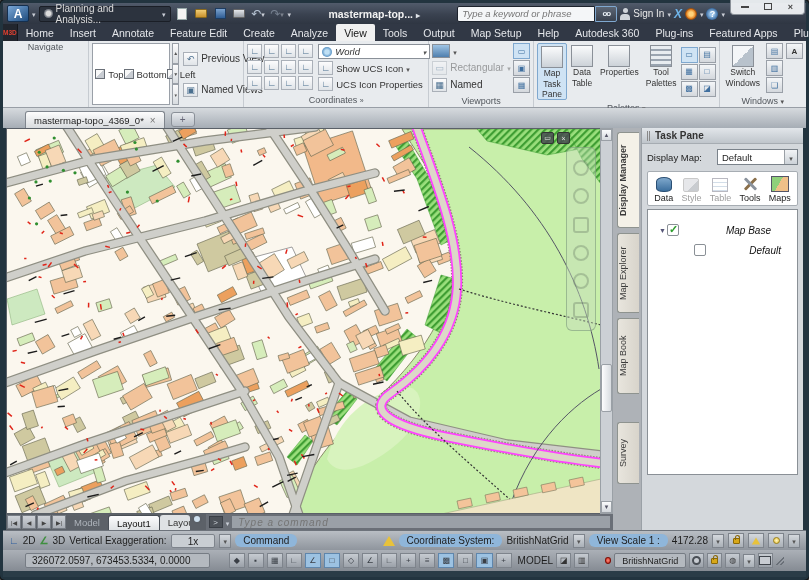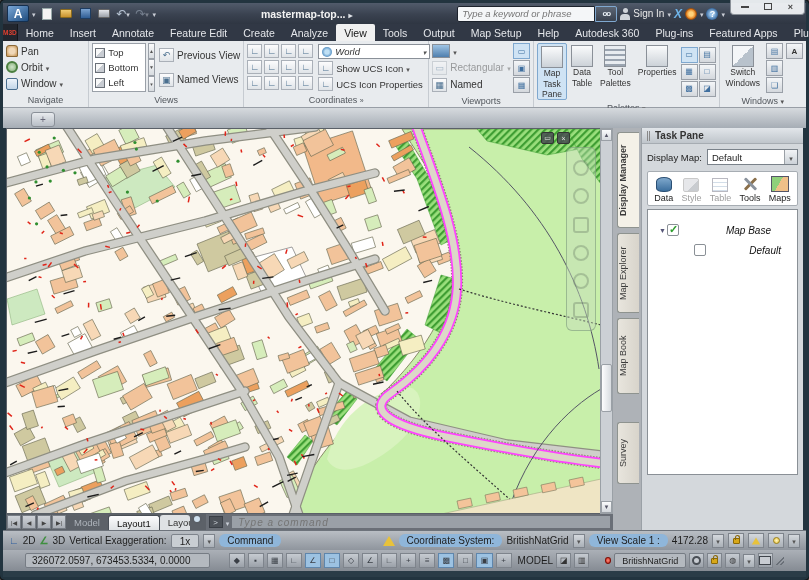--- a/index.html
+++ b/index.html
@@ -63,21 +63,21 @@
   .panel { border-right:1px solid #c6cbd1; display:flex; flex-direction:column; }
   .pbody { flex:1; display:flex; padding:2px 3px; gap:2px; }
   .plabel { height:13px; font-size:9px; color:#51565c; text-align:center; line-height:13px; white-space:nowrap; }
   .vcol { display:flex; flex-direction:column; justify-content:space-around; }
   .rrow { display:flex; align-items:center; gap:3px; white-space:nowrap; }
   .mini { width:12px; height:12px; border-radius:2px; flex:0 0 auto; }
   .hand { background:radial-gradient(#f0d8b8 40%,#c89858 90%); border:1px solid #8a6838; border-radius:3px 3px 1px 1px; }
   .orbit { border:2px solid #4a7f3f; border-radius:50%; background:radial-gradient(#cfe4c8,#86b07a); }
   .windowsel { border:1px solid #4a6f8f; background:linear-gradient(#eef4fa,#c2d6e8); }
   .cube { width:10px; height:10px; border:1px solid #6a7078; background:linear-gradient(135deg,#f8f8f8 50%,#c8ccd2 50%); flex:0 0 auto; }
-  .listbox { width:78px; background:#fff; border:1px solid #9aa0a8; display:flex; flex-direction:column; justify-content:space-around; padding:1px 2px; }
+  .listbox { width:78px; background:#fff; border:1px solid #9aa0a8; display:flex; justify-content:space-around; padding:1px 2px; }
   .lrow { display:flex; align-items:center; gap:3px; font-size:9.5px; }
   .scrollcol { width:11px; display:flex; flex-direction:column; }
   .sbtn { flex:1; border:1px solid #9aa0a8; background:linear-gradient(#fbfbfc,#d8dce0); font-size:5px; color:#555;
     display:flex; align-items:center; justify-content:center; }
   .bigicon { width:20px; height:20px; border:1px solid #8a9098; background:linear-gradient(#f6f7f8,#ccd2d8); flex:0 0 auto; }
   .ico16 { width:15px; height:14px; border:1px solid #aab0b8; background:linear-gradient(#fcfcfd,#e0e4e8);
     color:#4a6f8f; font-size:9px; line-height:12px; text-align:center; flex:0 0 auto; }
   .ucsgrid { display:grid; grid-template-columns:repeat(4,16px); grid-auto-rows:15px; gap:1px; align-content:center; }
   .combo { display:flex; align-items:center; gap:3px; background:#fff; border:1px solid #8a9098; height:15px; padding:0 3px; width:112px;font-style:italic; }
   .globe { width:10px; height:10px; border-radius:50%; background:radial-gradient(#bfe0f5 30%,#3f7fb8 80%); flex:0 0 auto; }
@@ -132,21 +132,21 @@
   
   .sidestrip { position:absolute; left:613px; top:128px; width:28px; height:402px; background:#aeb2b7; padding-top:4px; }
   .vtab { writing-mode:vertical-rl; transform:rotate(180deg); background:linear-gradient(90deg,#d8d4cb,#e8e5dd);
     border:1px solid #8e938f; border-left:none; border-radius:0 3px 3px 0; margin:0 0 5px 4px; width:22px;
     font-size:9px; color:#3a3a3a; text-align:center; padding:8px 0; }
   .vtab.active { background:#f4f1e8; font-weight:bold; }
   .sidepanel { position:absolute; left:641px; top:128px; width:162px; height:402px; background:#d4d8dc; border-left:1px solid #9aa0a6; }
   .tp-header { height:16px; background:linear-gradient(#e2e6ea,#bfc5cb); border-bottom:1px solid #a6acb2;
     font-size:10px; font-weight:bold; color:#333; display:flex; align-items:center; gap:5px; padding:0 5px; }
   .grip { width:3px; height:10px; border-left:1px solid #888; border-right:1px solid #888; }
-  .dmrow { display:flex; align-items:center; gap:5px; padding:5px 5px 3px; font-size:9.5px; color:#222; }
+  .dmrow { display:flex; align-items:center; gap:15px; padding:5px 5px 3px; font-size:9.5px; color:#222; }
   .dropdown { flex:1; display:flex; align-items:center; background:#fff; border:1px solid #7a828a; height:16px; padding:0 4px; font-size:9.5px; }
   .dropdown .sp { flex:1; }
   .ddbtn { width:13px; height:14px; background:linear-gradient(#f2f4f6,#ccd2d8); border-left:1px solid #9aa0a6;
     margin-right:-4px; display:flex; align-items:center; justify-content:center; }
   .tp-toolbar { margin:3px 5px; background:#fff; border:1px solid #a7adb3; border-radius:2px;
     display:flex; justify-content:space-around; align-items:flex-end; padding:4px 2px 2px; }
   .tpt { display:flex; flex-direction:column; align-items:center; gap:1px; font-size:9px; color:#222; }
   .brush { width:16px; height:14px; background:linear-gradient(135deg,#c8ccd2 60%,#8a9098 60%); border-radius:2px; border:1px solid #888; }
   .tp-tabs { display:flex; align-items:center; gap:3px; margin:3px 5px; font-size:9.5px; }
   .gtab { display:flex; align-items:center; gap:4px; background:linear-gradient(#d4e7f8,#a8cbe8); border:1px solid #6f9dc6;
@@ -174,21 +174,21 @@
     display:flex; align-items:center; justify-content:center; }
   .cmdarea input { flex:1; height:12px; border:none; background:#9aa0a7; font-style:italic; font-size:10px;
     color:#5d626a; padding:5px 6px; letter-spacing:1px; }
 
   
   .status1 { position:absolute; left:3px; right:3px; top:530px; height:20px;
     background:linear-gradient(#b9bec4,#8f959d); border-top:1px solid #6d737b; display:flex; align-items:center;
     gap:4px; padding:0 6px; font-size:10px; color:#1d1d1d; white-space:nowrap; }
   .axis { color:#2f5f9e; font-size:10px; font-weight:bold; }
   .axis.g { color:#3f8f3f; }
-  .inset { background:#c9ced3; border:1px solid #7e848c; border-radius:2px; padding:0 8px; height:14px; line-height:13px; }
+  .inset { background:#c9ced3; border:1px solid #7e848c; border-radius:2px; padding:0 16px; height:14px; line-height:13px; }
   .vbtn { width:12px; height:14px; border:1px solid #7e848c; background:linear-gradient(#d4d8dd,#aab0b7);
     display:flex; align-items:center; justify-content:center; }
   .hl { background:#8fb6da; border-radius:6px; padding:1px 8px; }
   .warn { width:0; height:0; border-left:6px solid transparent; border-right:6px solid transparent; border-bottom:10px solid #e8c23a; }
   .lockbtn { width:16px; height:15px; border:1px solid #7e848c; background:linear-gradient(#d4d8dd,#aab0b7);
     display:flex; align-items:center; justify-content:center; }
   .lockglyph { width:7px; height:6px; background:#d8a818; border:1px solid #8a6808; border-radius:1px; position:relative; }
   .lockglyph::before { content:""; position:absolute; left:1px; top:-4px; width:3px; height:4px; border:1.5px solid #8a6808; border-bottom:none; border-radius:3px 3px 0 0; }
   .bulb { width:7px; height:7px; border-radius:50%; background:radial-gradient(#fff6c0,#e8c23a); border:1px solid #9a7f18; }
   .status2 { position:absolute; left:3px; right:3px; top:550px; height:21px;
@@ -212,20 +212,25 @@
   .frame-bottom { position:absolute; left:3px; right:3px; top:571px; height:6px; background:#2a3c47; }
 </style>
 </head>
 <body>
 
 <div class="win">
 
   <div class="titlebar">
     <div class="applogo">A</div>
     <span class="car"></span>
+    <div class="ws-combo">
+      <span class="gear-dot"></span>
+      <span style="flex:1">Planning and Analysis...</span>
+      <span class="car"></span>
+    </div>
     <div class="qat">
       <span class="qbtn">
           <span class="glyph-page"></span>
         </span>
       <span class="qbtn">
           <span class="glyph-folder"></span>
         </span>
       <span class="qbtn">
           <span class="glyph-floppy"></span>
         </span>
@@ -284,38 +289,20 @@
     <span class="rtab">Help</span>
     <span class="rtab">Autodesk 360</span>
     <span class="rtab">Plug-ins</span>
     <span class="rtab">Featured Apps</span>
     <span class="rtab">Plug-ins</span>
 
   </div>
 
   <div class="ribbon">
     <div class="panel" style="width:97px">
-      <div class="pbody">
-          <div class="vcol" style="flex:1">
-        <div class="rrow">
-              <span class="mini hand"></span>
-              <span>Pan</span>
-            </div>
-        <div class="rrow">
-              <span class="mini orbit"></span>
-              <span>Orbit</span>
-              <span class="car-dark"></span>
-            </div>
-        <div class="rrow">
-              <span class="mini windowsel"></span>
-              <span>Window</span>
-              <span class="car-dark"></span>
-            </div>
-      </div>
-        </div>
       <div class="plabel">Navigate</div>
     </div>
 
     <div class="panel" style="width:155px">
       <div class="pbody">
         <div class="listbox">
           <div class="lrow">
               <span class="cube"></span>
               <span>Top</span>
             </div>
@@ -337,21 +324,20 @@
           <div class="rrow">
               <span class="ico16">↶</span>
               <span>Previous View</span>
             </div>
           <div class="rrow">
               <span class="ico16">▣</span>
               <span>Named Views</span>
             </div>
         </div>
       </div>
-      <div class="plabel">Views</div>
     </div>
 
     <div class="panel" style="width:185px">
       <div class="pbody">
         <div class="ucsgrid">
           <span class="ico16">∟</span>
           <span class="ico16">∟</span>
           <span class="ico16">∟</span>
           <span class="ico16">∟</span>
           <span class="ico16">∟</span>
@@ -415,27 +401,27 @@
           <span class="bicon mtp-icon"></span>
           <span>Map</span>
             <span>Task Pane</span>
         </div>
         <div class="bigbtn">
           <span class="bicon tbl-icon"></span>
           <span>Data</span>
             <span>Table</span>
         </div>
         <div class="bigbtn">
+          <span class="bicon props-icon"></span>
+          <span>Properties</span>
+        </div>
+        <div class="bigbtn">
           <span class="bicon" style="background:repeating-linear-gradient(#e8ecf0 0 3px,#9aa4b0 3px 5px)"></span>
           <span>Tool</span>
             <span>Palettes</span>
-        </div>
-        <div class="bigbtn">
-          <span class="bicon props-icon"></span>
-          <span>Properties</span>
         </div>
         <div class="minigrid">
           <span class="mbtn on">▭</span>
           <span class="mbtn">▤</span>
           <span class="mbtn">▦</span>
           <span class="mbtn">□</span>
           <span class="mbtn">▩</span>
           <span class="mbtn">◪</span>
         </div>
       </div>
@@ -454,20 +440,24 @@
           <span class="mbtn">▥</span>
           <span class="mbtn">❏</span>
         </div>
         <span class="mbtn" style="width:17px;height:16px;font-weight:bold;color:#333">A</span>
       </div>
       <div class="plabel"><span>Windows</span> <span class="car-dark"></span></div>
     </div>
   </div>
 
   <div class="doctabs">
+    <div class="dtab">
+      <span>mastermap-topo_4369_0*</span>
+        <span class="x"></span>
+    </div>
     <div class="plustab">+</div>
   </div>
 
   <div class="canvas">
     <svg width="594" height="386" viewBox="0 0 594 386">
       <defs>
         <pattern id="hatch" width="5" height="5" patternUnits="userSpaceOnUse" patternTransform="rotate(45)">
           <rect width="5" height="5" fill="#9adf7c"></rect>
             <rect width="2.2" height="5" fill="#3f9e33"></rect>
         </pattern>

